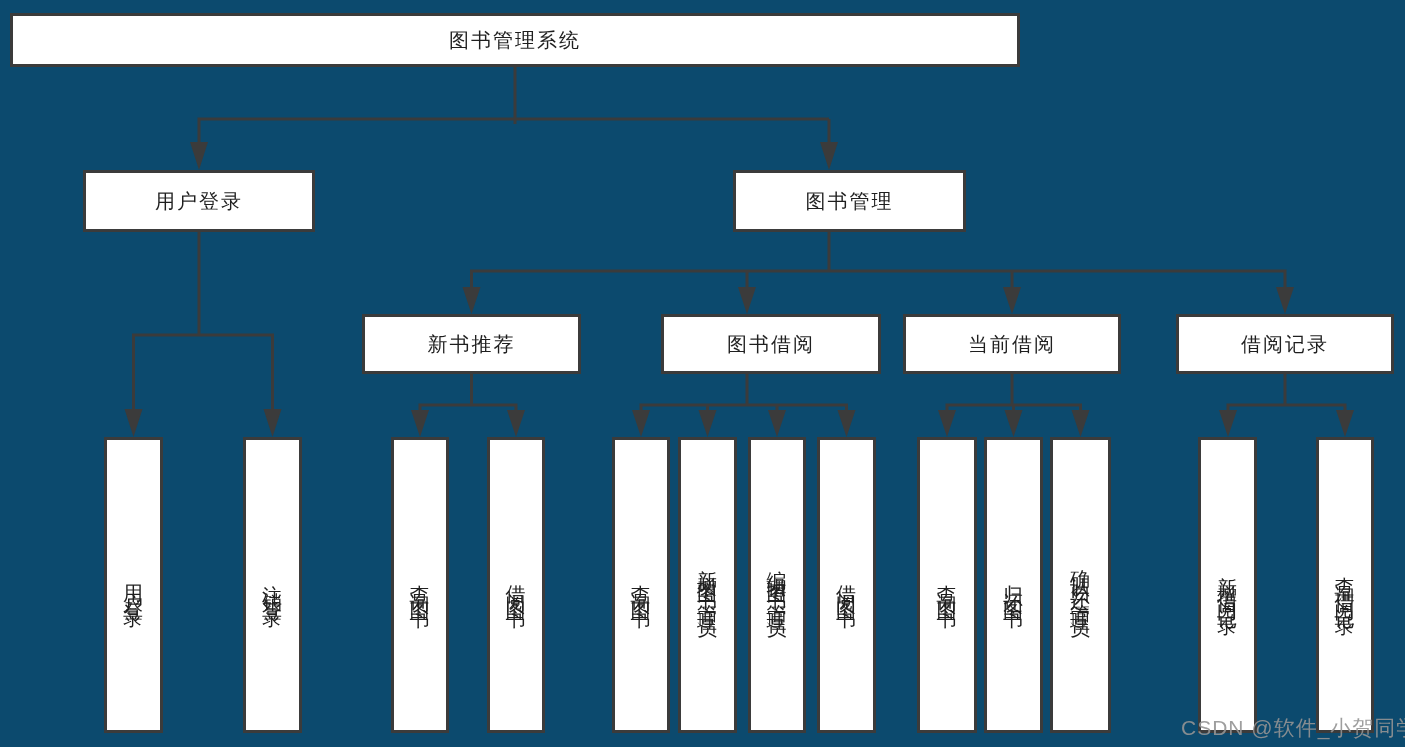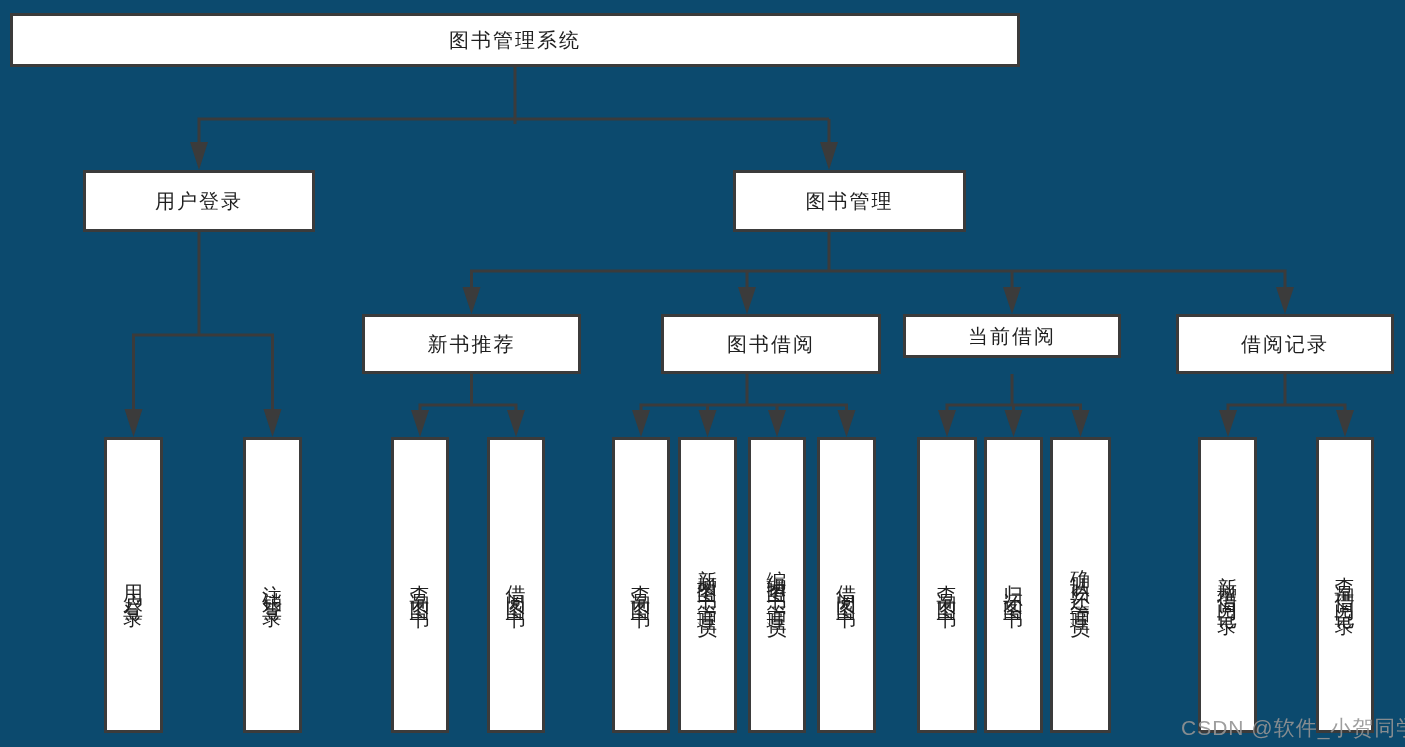--- a/index.html
+++ b/index.html
@@ -109,21 +109,21 @@
   <div class="node" style="left:713px;top:170px;width:233px;height:62px;margin-left:20px;">
     <span class="lbl">图书管理</span>
   </div>
 
   <div class="node" style="left:362px;top:314px;width:219px;height:60px;">
     <span class="lbl">新书推荐</span>
   </div>
   <div class="node" style="left:661px;top:314px;width:220px;height:60px;">
     <span class="lbl">图书借阅</span>
   </div>
-  <div class="node" style="left:903px;top:314px;width:218px;height:44px;">
+  <div class="node" style="left:903px;top:314px;width:218px;height:60px;">
     <span class="lbl">当前借阅</span>
   </div>
   <div class="node" style="left:1176px;top:314px;width:218px;height:60px;">
     <span class="lbl">借阅记录</span>
   </div>
 
   <div class="node leaf" style="left:104px;top:437px;width:59px;height:296px;">
     <span class="lbl">用户登录</span>
   </div>
   <div class="node leaf" style="left:243px;top:437px;width:59px;height:296px;">

